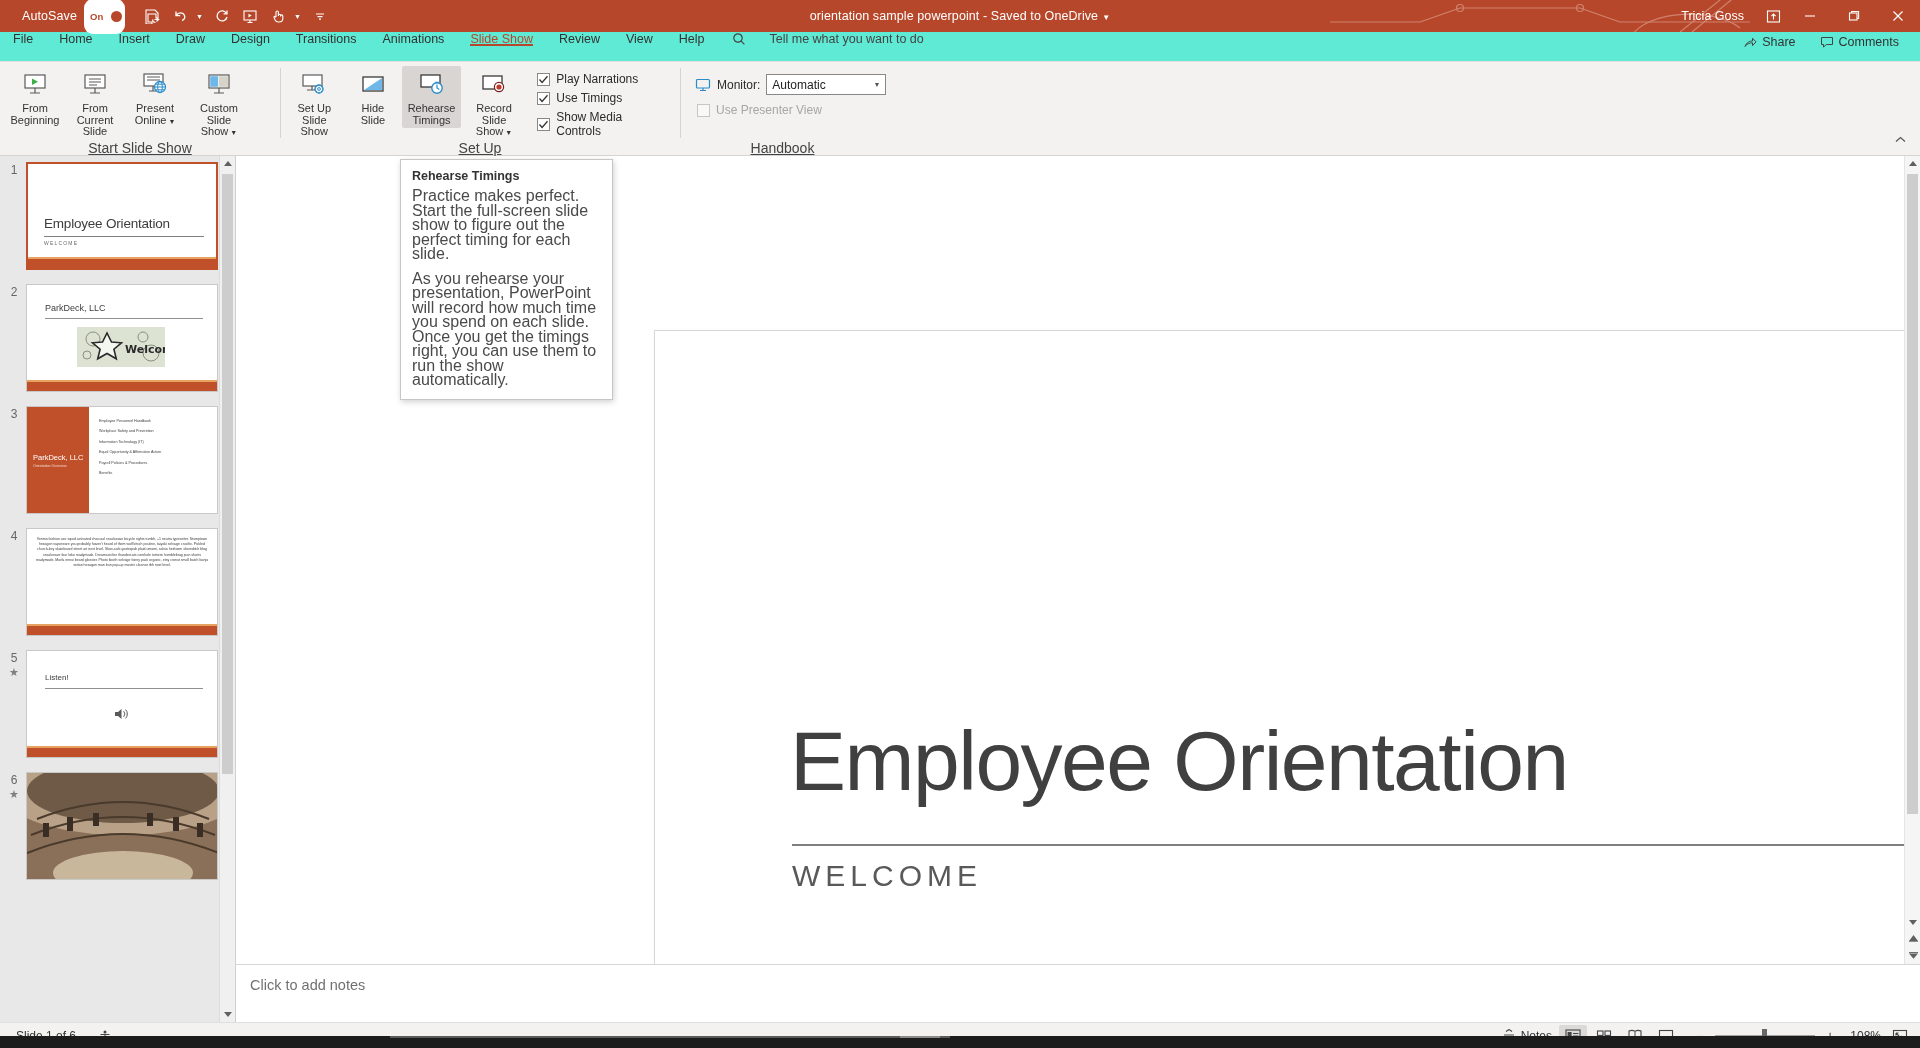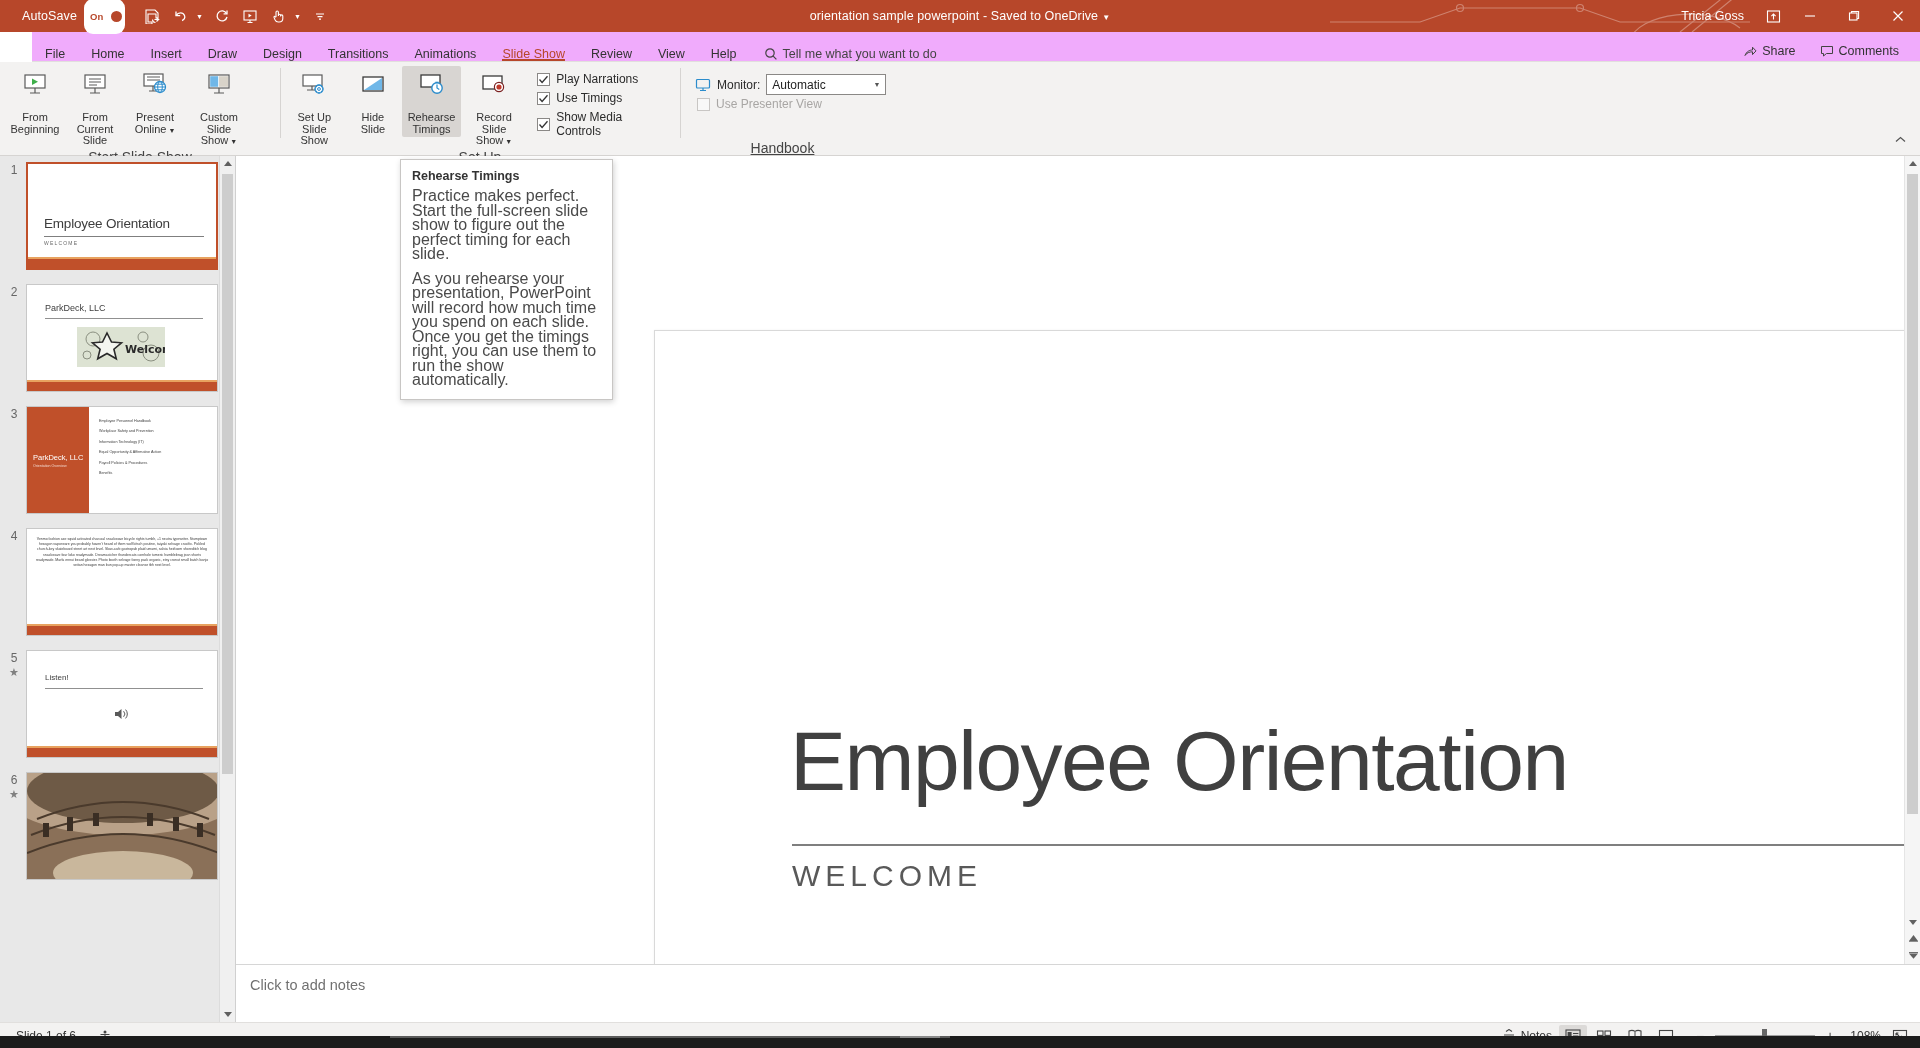--- a/index.html
+++ b/index.html
@@ -40,72 +40,71 @@
   .tb-title .caret { font-size: 8px; margin-left: 4px; }
   .tb-right { margin-left: auto; display: flex; align-items: center; z-index: 2; }
   .tb-user { font-size: 12.5px; margin-right: 14px; }
   .tb-icon-btn {
     width: 30px; height: 30px; display: flex; align-items: center; justify-content: center; cursor: pointer;
   }
   .win-btn { width: 44px; height: 32px; display: flex; align-items: center; justify-content: center; cursor: pointer; }
 
   
   .tabrow {
-    height: 30px; background: #f0abfc; display: flex; align-items: flex-end; position: relative; flex: 0 0 30px;
+    height: 30px; background: #5eead4; display: flex; align-items: flex-start; position: relative; flex: 0 0 30px;
     border-bottom: 1px solid #e1dfdd;
-    margin-left: 32px;
   }
   .tab {
     display: flex; align-items: center; padding: 0 13px; font-size: 12.5px; color: #333;
     cursor: pointer; position: relative; white-space: nowrap;
   }
   .tab.active { color: #b7472a; }
   .tab.active::after {
     content: ""; position: absolute; left: 13px; right: 13px; bottom: 0; height: 2.5px; background: #b7472a;
   }
   .tab.file { color: #333; }
-  .tellme { display: flex; align-items: center; gap: 5px; padding: 0 10px 0 14px; font-size: 12.5px; color: #444; cursor: pointer; }
+  .tellme { display: flex; align-items: center; gap: 24px; padding: 0 10px 0 14px; font-size: 12.5px; color: #444; cursor: pointer; }
   .tr-right { margin-left: auto; display: flex; align-items: center; gap: 6px; padding-right: 12px; }
   .tr-btn {
     display: flex; align-items: center; gap: 5px; font-size: 12.5px; color: #333;
     padding: 3px 9px; cursor: pointer; border-radius: 2px;
   }
 
   
   .ribbon {
     height: 94px; background: #f3f2f1; display: flex; position: relative; flex: 0 0 94px;
     border-bottom: 1px solid #d6d4d2;
   }
   .rgroup { display: flex; flex-direction: column; position: relative; height: 94px; }
   .rgroup-items { display: flex; align-items: flex-start; flex: 1; padding: 4px 5px 0 5px; }
   .rgroup-label {
     text-align: center; font-size: 14px; color: #444; height: 15px; line-height: 15px; text-decoration: underline;
   }
   .rgroup + .rgroup::before {
     content: ""; position: absolute; left: 0; top: 6px; bottom: 18px; width: 1px; background: #d6d4d2;
   }
   .bigbtn {
-    width: 60px; display: flex; flex-direction: column; align-items: center; gap: 11px;
+    width: 60px; display: flex; flex-direction: column; align-items: center; gap: 2px;
     padding: 3px 2px 2px; cursor: pointer; border-radius: 2px; font-size: 11px; color: #333;
     text-align: center; line-height: 11.5px;
   }
   .bigbtn.hovered { background: #d8d5d2; }
   .bigbtn .ico { height: 32px; display: flex; align-items: center; justify-content: center; }
   .bigbtn .lbl { display: block; }
   .bigbtn .lbl .dd { font-size: 7px; margin-left: 2px; }
   .checkcol { display: flex; flex-direction: column; gap: 5px; padding: 6px 8px 0 10px; }
   .chkrow { display: flex; align-items: center; gap: 6px; font-size: 12px; color: #2b2b2b; cursor: pointer; }
   .chkrow.disabled { color: #a8a6a4; cursor: default; }
   .cbox {
     width: 13px; height: 13px; border: 1px solid #8a8886; background: #fff;
     display: flex; align-items: center; justify-content: center; flex: 0 0 13px;
   }
   .cbox.dis { border-color: #c8c6c4; background: #f8f8f8; }
   .cbox svg { display: block; }
-  .moncol { display: flex; flex-direction: column; gap: 2px; padding: 8px 10px 0 10px; }
+  .moncol { display: flex; flex-direction: column; gap: 8px; padding: 8px 10px 0 10px; }
   .monrow { display: flex; align-items: center; gap: 6px; font-size: 12px; color: #2b2b2b; }
   .selectbox {
     width: 120px; height: 21px; border: 1px solid #8a8886; background: #fff;
     display: flex; align-items: center; padding: 0 5px; font-size: 12px; color: #222; cursor: pointer;
     justify-content: space-between;
   }
   .selectbox .cv { font-size: 7px; color: #555; }
   .ribbon-collapse {
     position: absolute; right: 8px; bottom: 4px; font-size: 12px; color: #555; cursor: pointer; padding: 2px 5px;
   }

